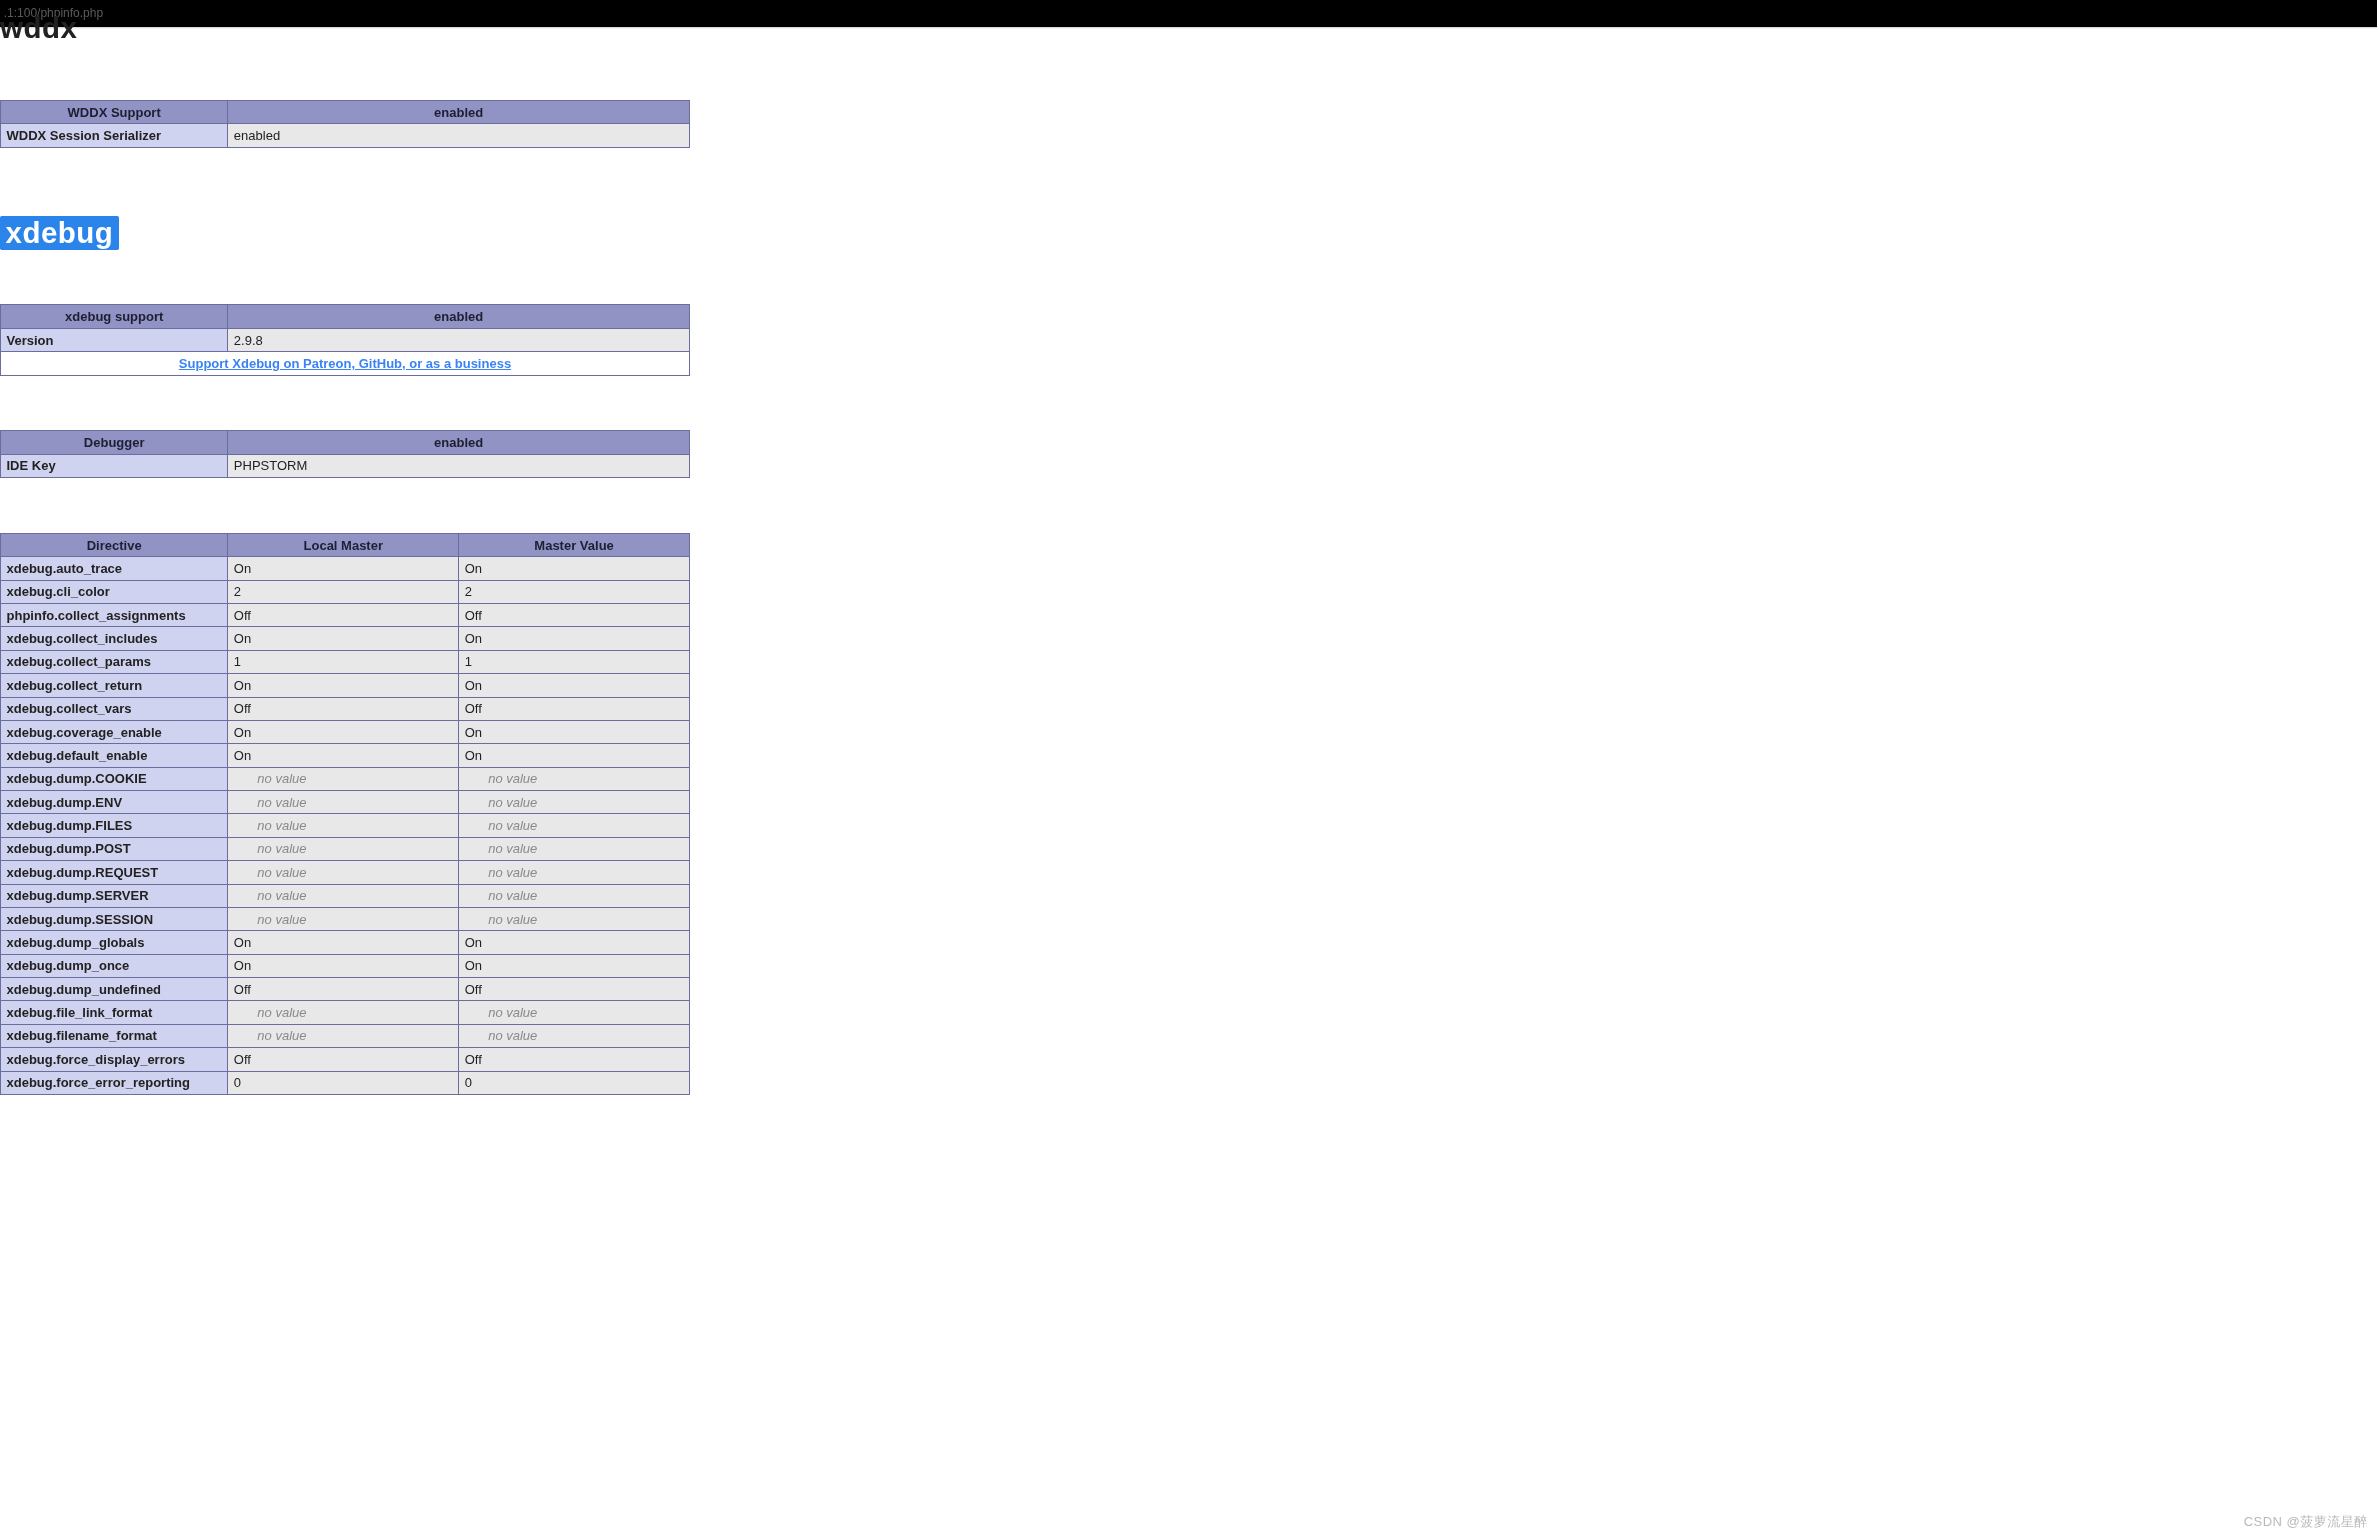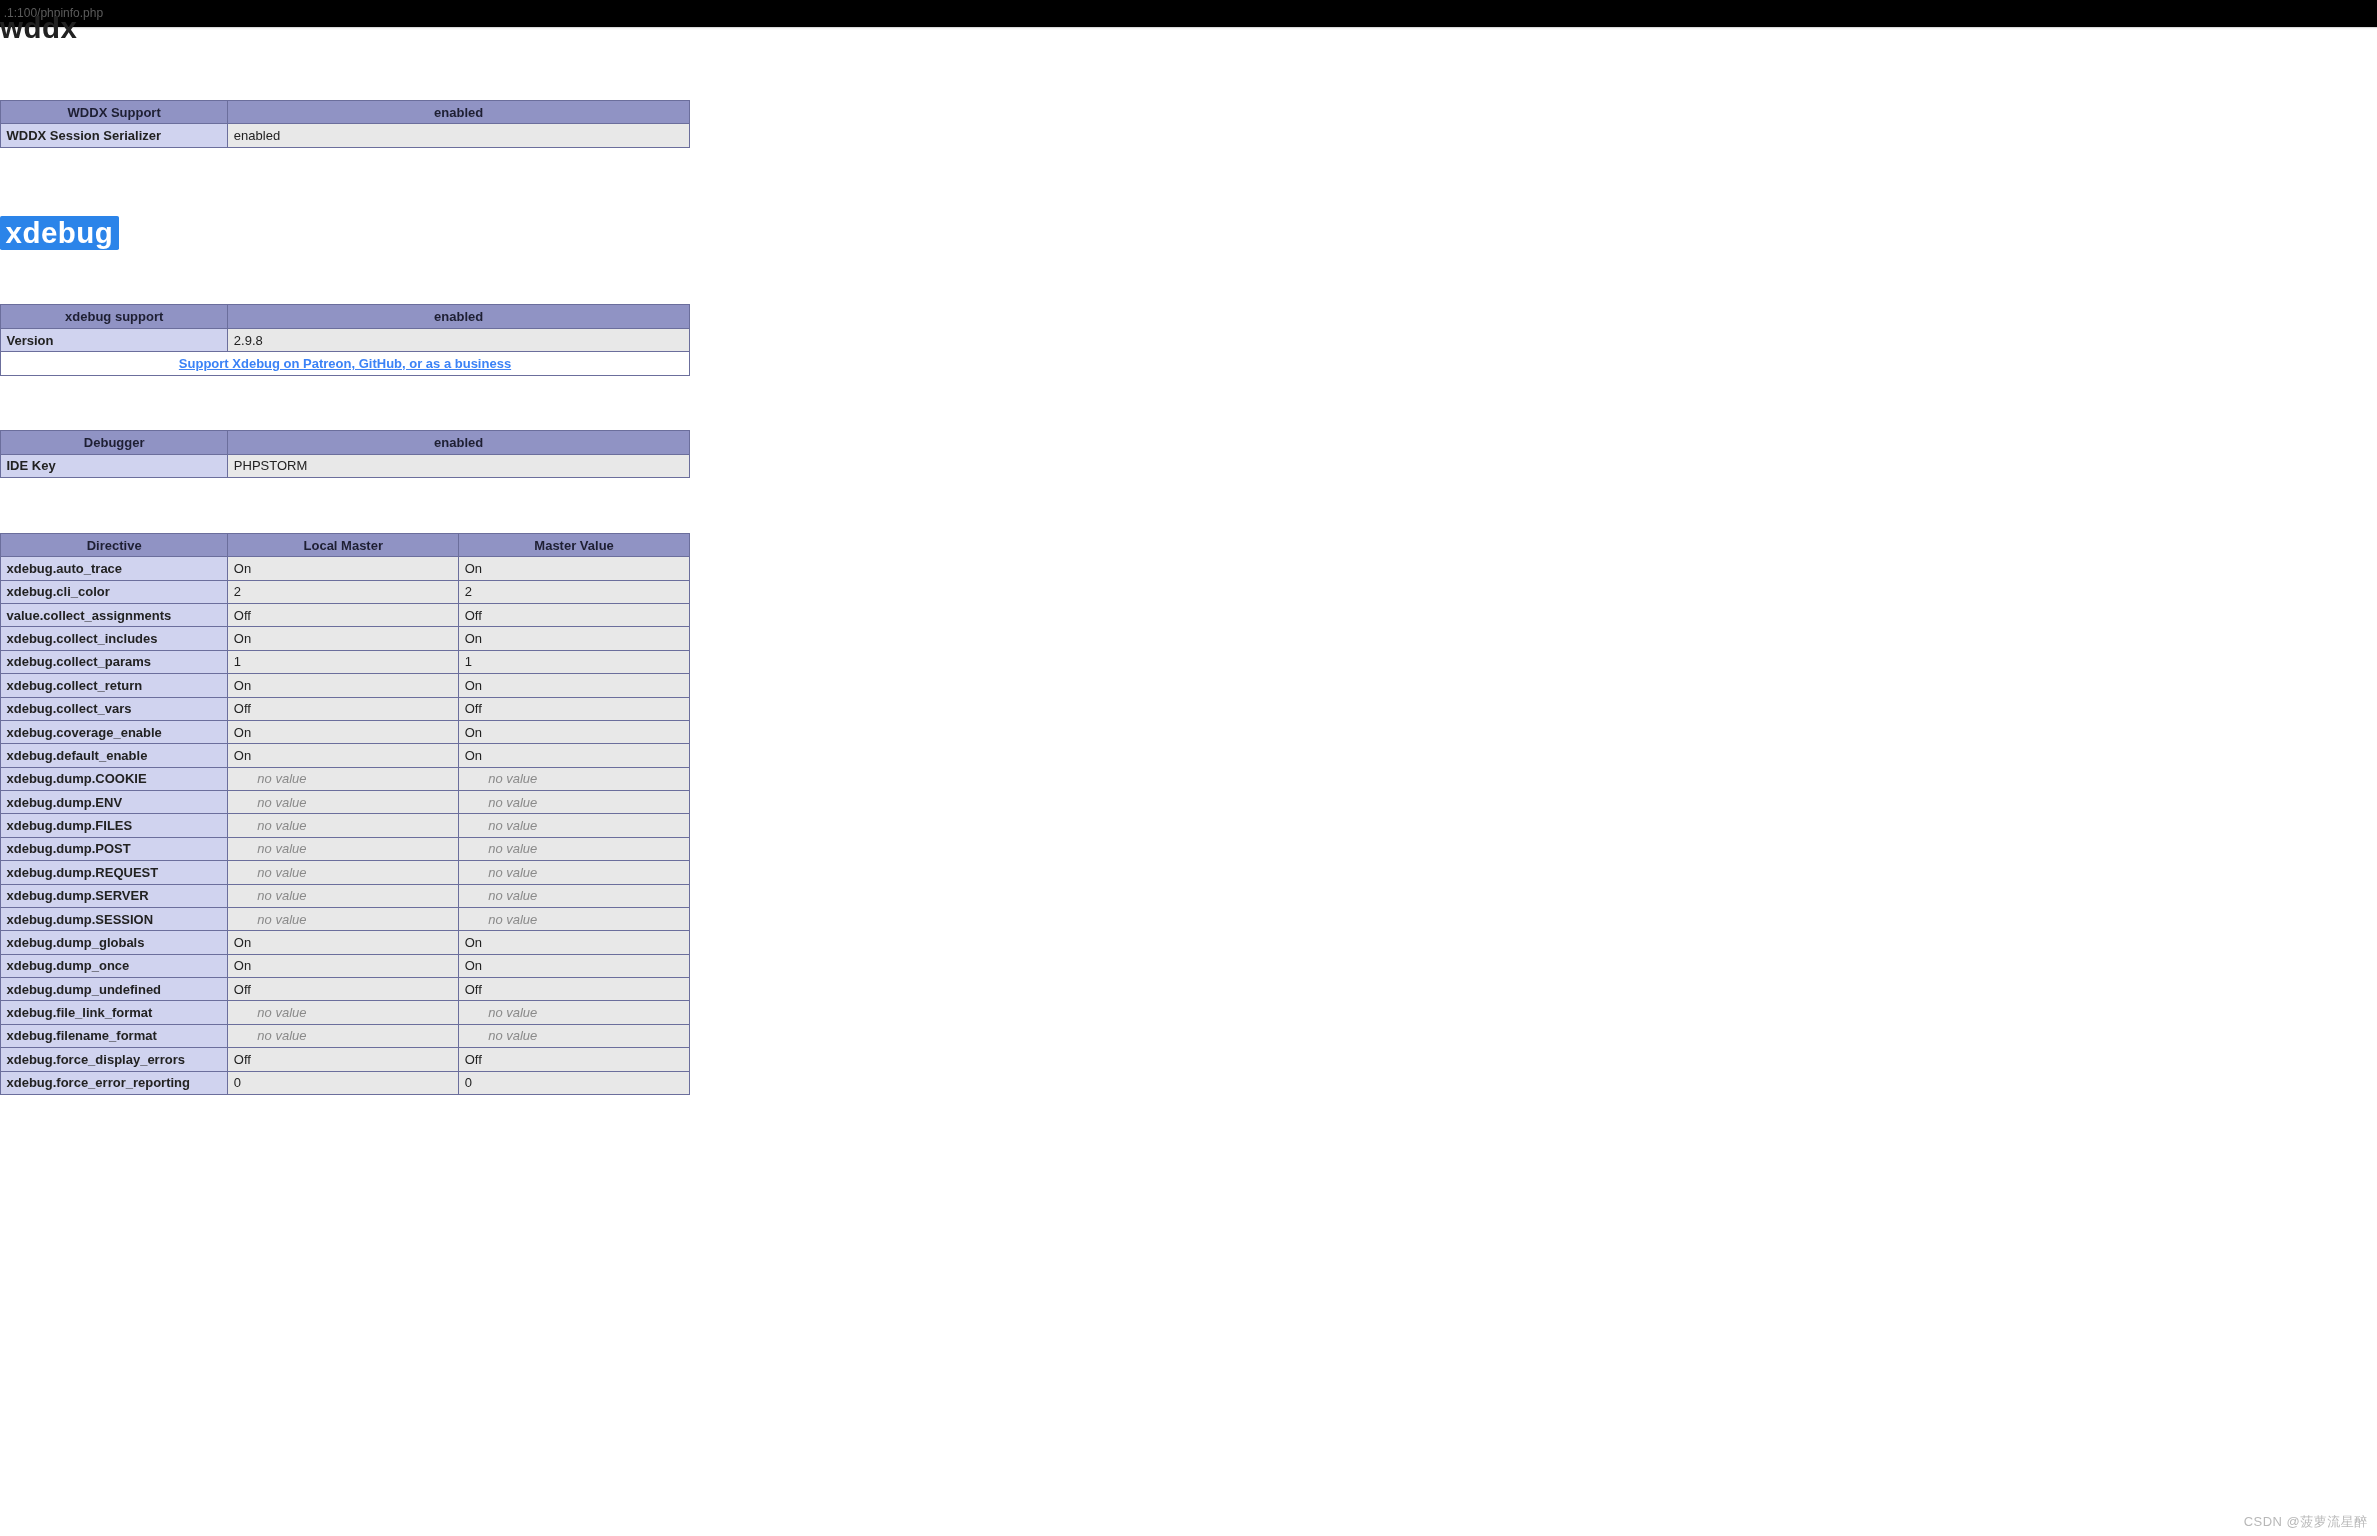--- a/index.html
+++ b/index.html
@@ -175,21 +175,21 @@
           <td class="keycell">xdebug.auto_trace</td>
           <td class="valcell">On</td>
           <td class="valcell">On</td>
         </tr>
         <tr>
           <td class="keycell">xdebug.cli_color</td>
           <td class="valcell">2</td>
           <td class="valcell">2</td>
         </tr>
         <tr>
-          <td class="keycell">value.collect_assignments</td>
+          <td class="keycell">phpinfo.collect_assignments</td>
           <td class="valcell">Off</td>
           <td class="valcell">Off</td>
         </tr>
         <tr>
           <td class="keycell">xdebug.collect_includes</td>
           <td class="valcell">On</td>
           <td class="valcell">On</td>
         </tr>
         <tr>
           <td class="keycell">xdebug.collect_params</td>

